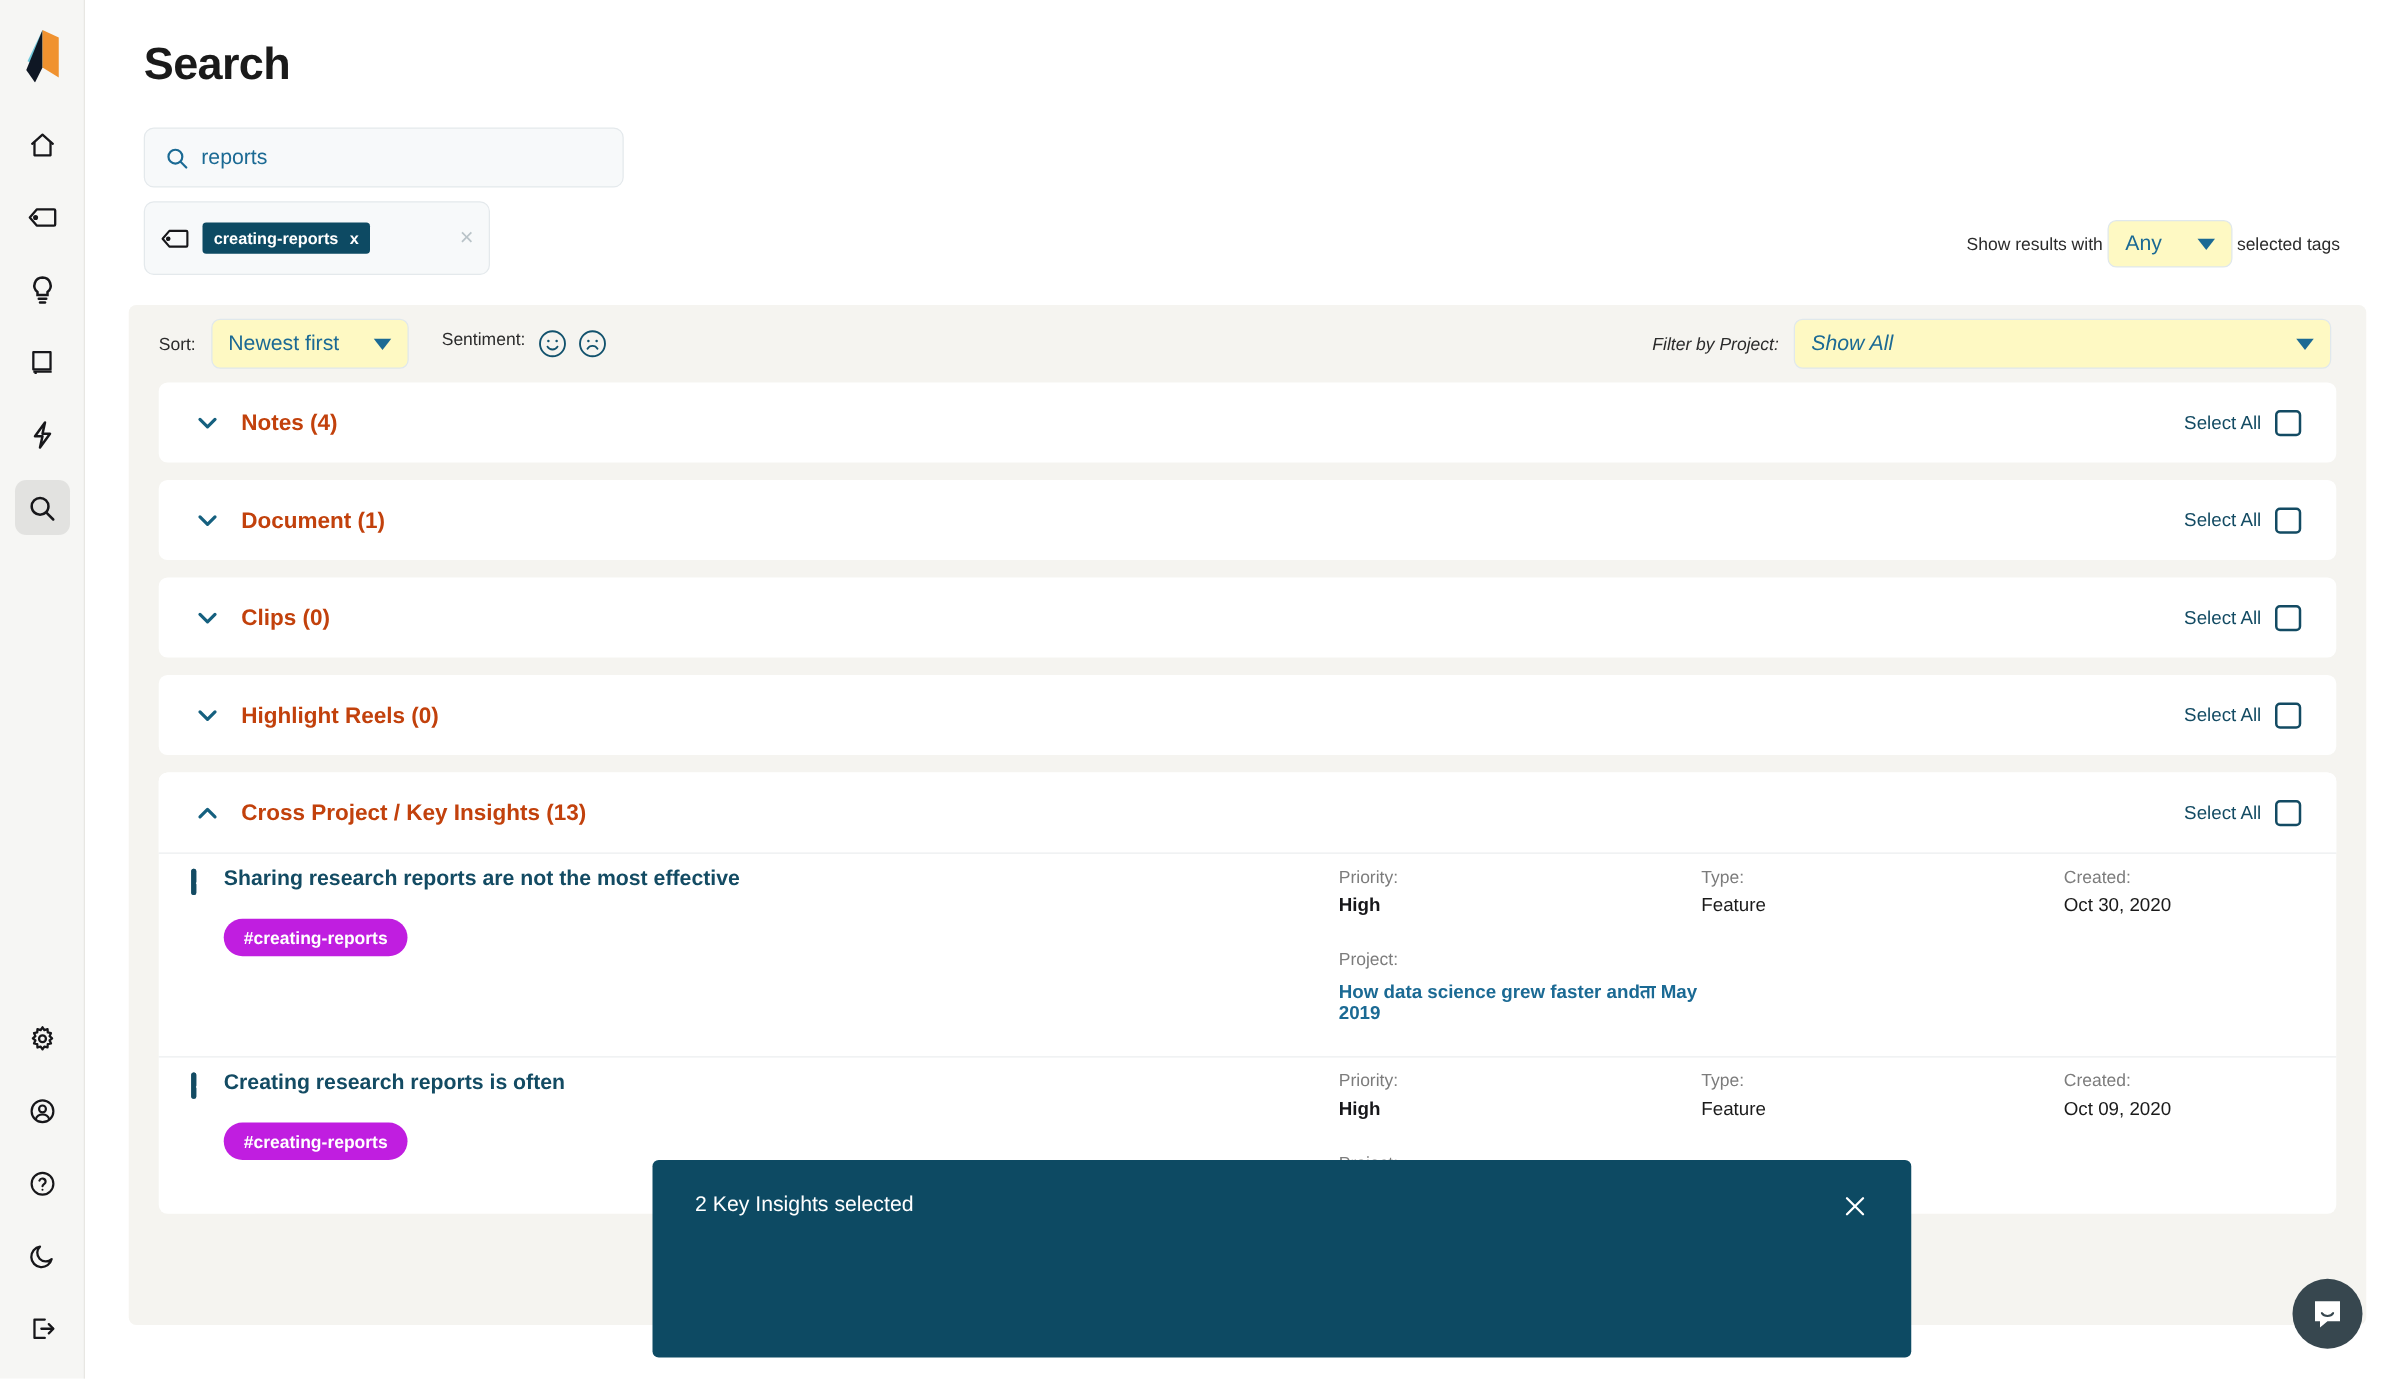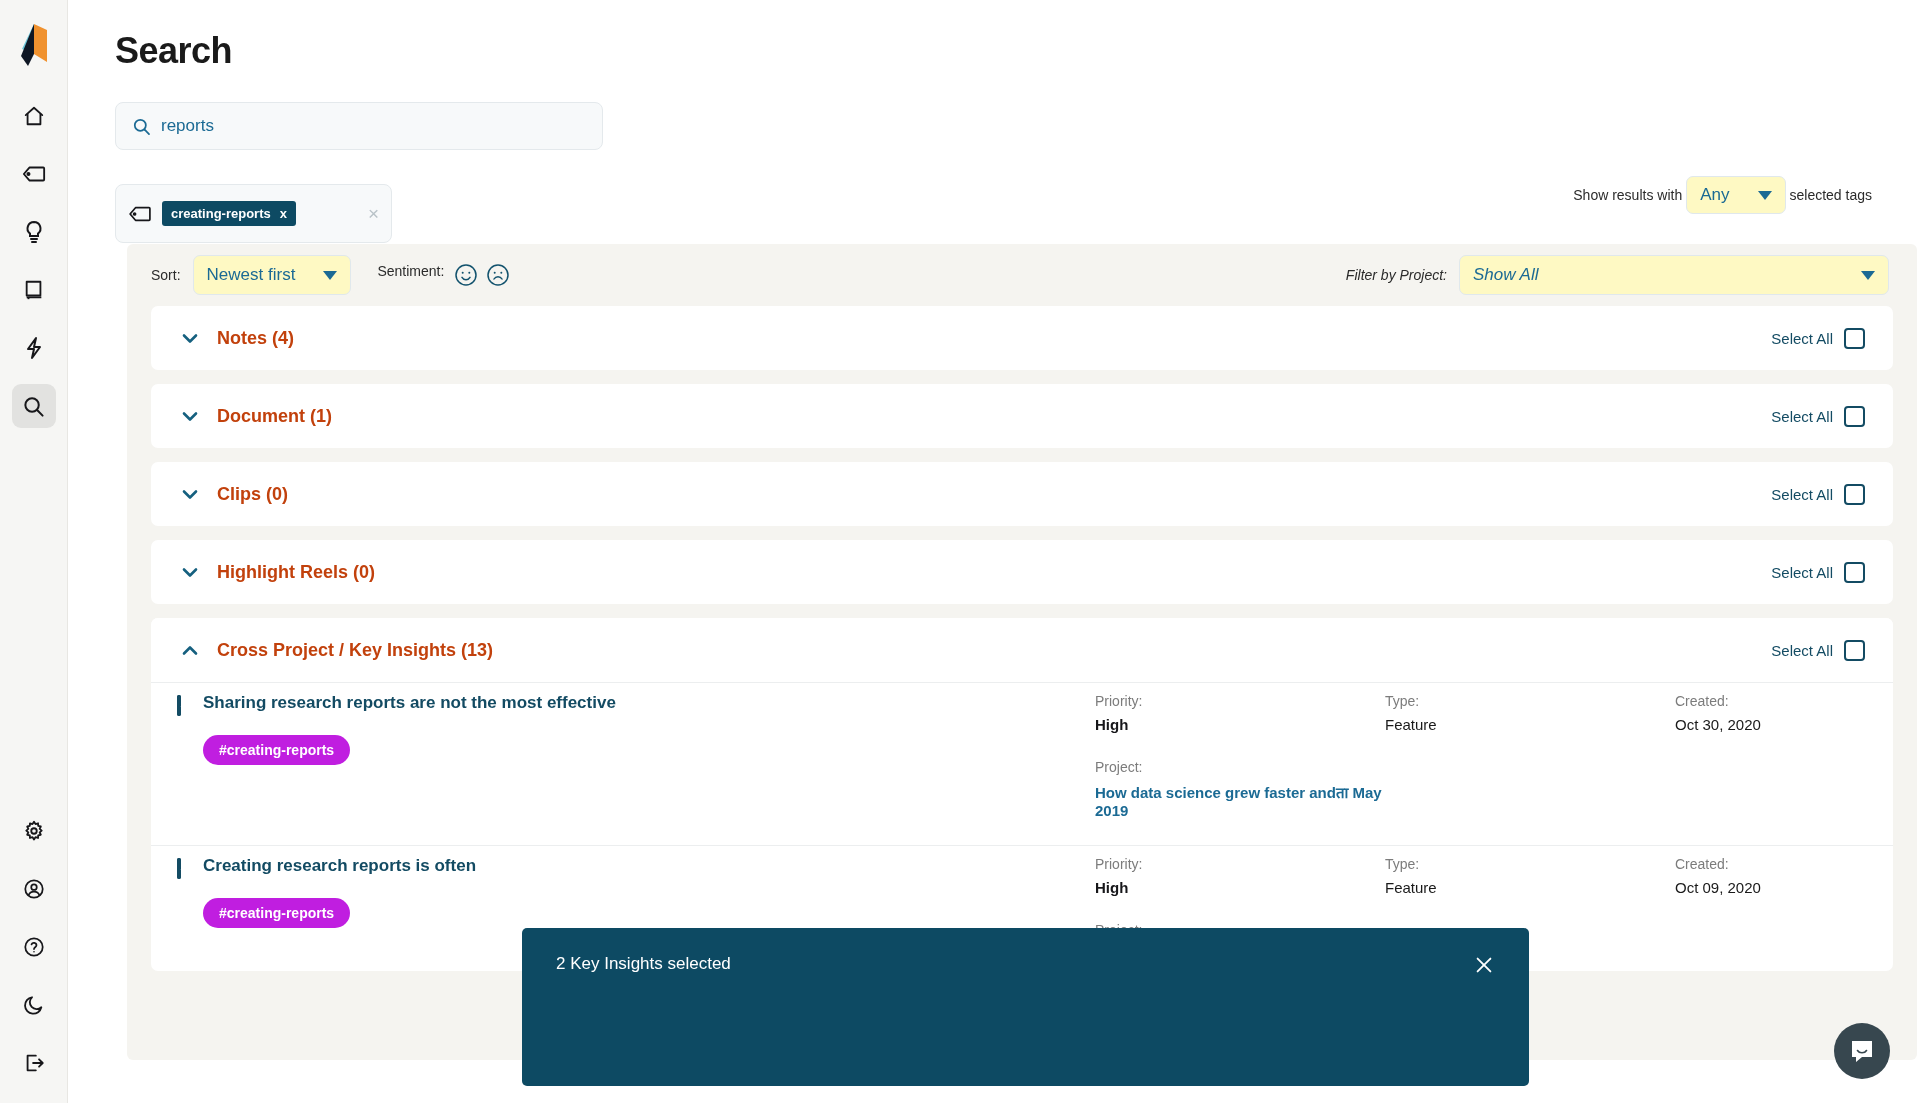--- a/index.html
+++ b/index.html
@@ -34,37 +34,37 @@
 
   
   .main { flex: 1; height: 1103px; overflow: hidden; position: relative; background:#fff; }
   .page-title {
     font-size: 36px; font-weight: bold; color: #1a1a1a;
     margin: 30px 0 0 47px; letter-spacing: -0.5px;
   }
 
   .search-box {
     margin: 30px 0 0 47px;
-    width: 488px; height: 48px;
+    width: 384px; height: 48px;
     background: #f7f9fa; border: 1px solid #e4e9ec; border-radius: 8px;
     display: flex; align-items: center; padding: 0 16px;
   }
   .search-box .s-icon { margin-right: 10px; display:flex; }
   .search-input {
     border: none; background: transparent; outline: none;
     font-size: 17px; color: #1b6a94; font-family: "Liberation Sans", sans-serif;
     width: 100%;
   }
   .search-input::placeholder { color: #8ba3b0; }
 
   .tagbar-row { display:flex; align-items:flex-start; margin: 11px 0 0 47px; }
   .tagbar {
     width: 277px; min-height: 50px;
     background: #f7f9fa; border: 1px solid #e4e9ec; border-radius: 8px;
-    display: flex; align-items: center; padding: 16px 12px; gap: 10px; margin-top: 23px;
+    display: flex; align-items: center; padding: 16px 12px; gap: 10px;
   }
   .tag-glyph { display:flex; align-items:center; }
   .tag-chip {
     background: #0d4a63; color:#fff; border-radius: 3px;
     font-size: 13px; font-weight: bold;
     padding: 5px 9px; display: flex; align-items: center; gap: 9px;
     white-space: nowrap;
   }
   .tag-chip .x { font-size: 13px; font-weight: bold; cursor:pointer; }
   .tagbar-clear { color:#b9c3c8; font-size: 19px; margin-left: auto; cursor: pointer; line-height:1; }
@@ -80,21 +80,21 @@
     padding: 0 13px; gap: 28px; cursor: pointer;
   }
   .select-pill .val { color: #1b6a94; font-size: 17px; }
   .caret {
     width: 0; height: 0; border-left: 7px solid transparent;
     border-right: 7px solid transparent; border-top: 9px solid #1b6a94;
   }
 
   
   .panel {
-    position: absolute; left: 59px; top: 244px;
+    position: absolute; left: 35px; top: 244px;
     width: 1790px; height: 816px;
     background: #f5f4f0; border-radius: 6px;
   }
   .panel-toolbar {
     display: flex; align-items: center; height: 62px;
     padding: 0 28px 0 24px; position: relative;
   }
   .tool-label { font-size: 14px; color: #2b2b2b; margin-right: 12px; }
   .sort-pill { height: 40px; }
   .sentiment { display: flex; gap: 8px; margin-left: 26px; }

